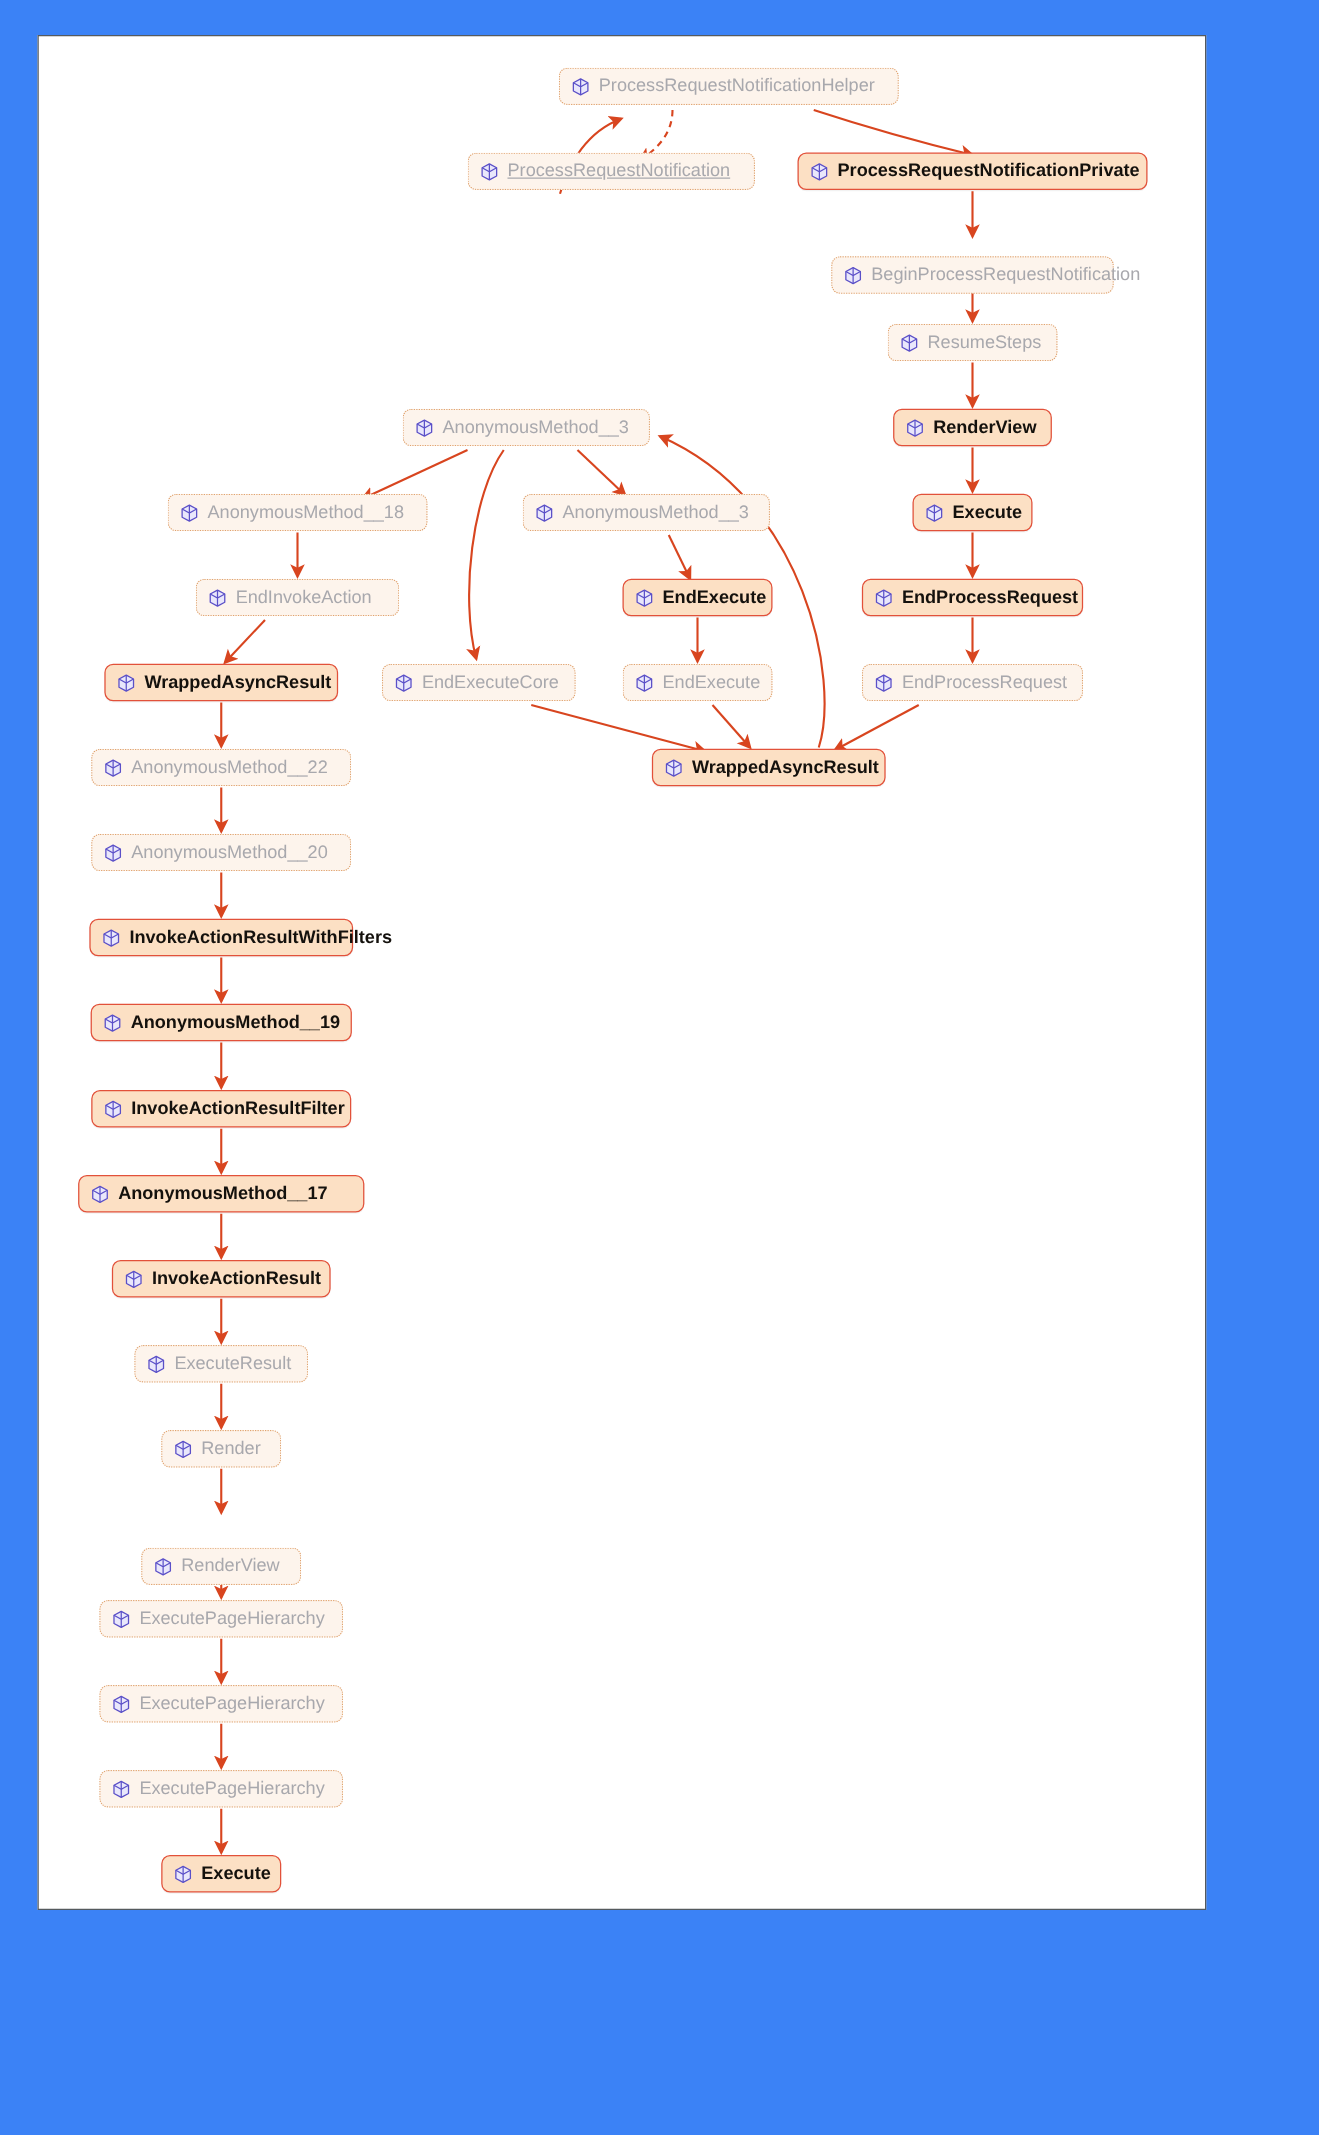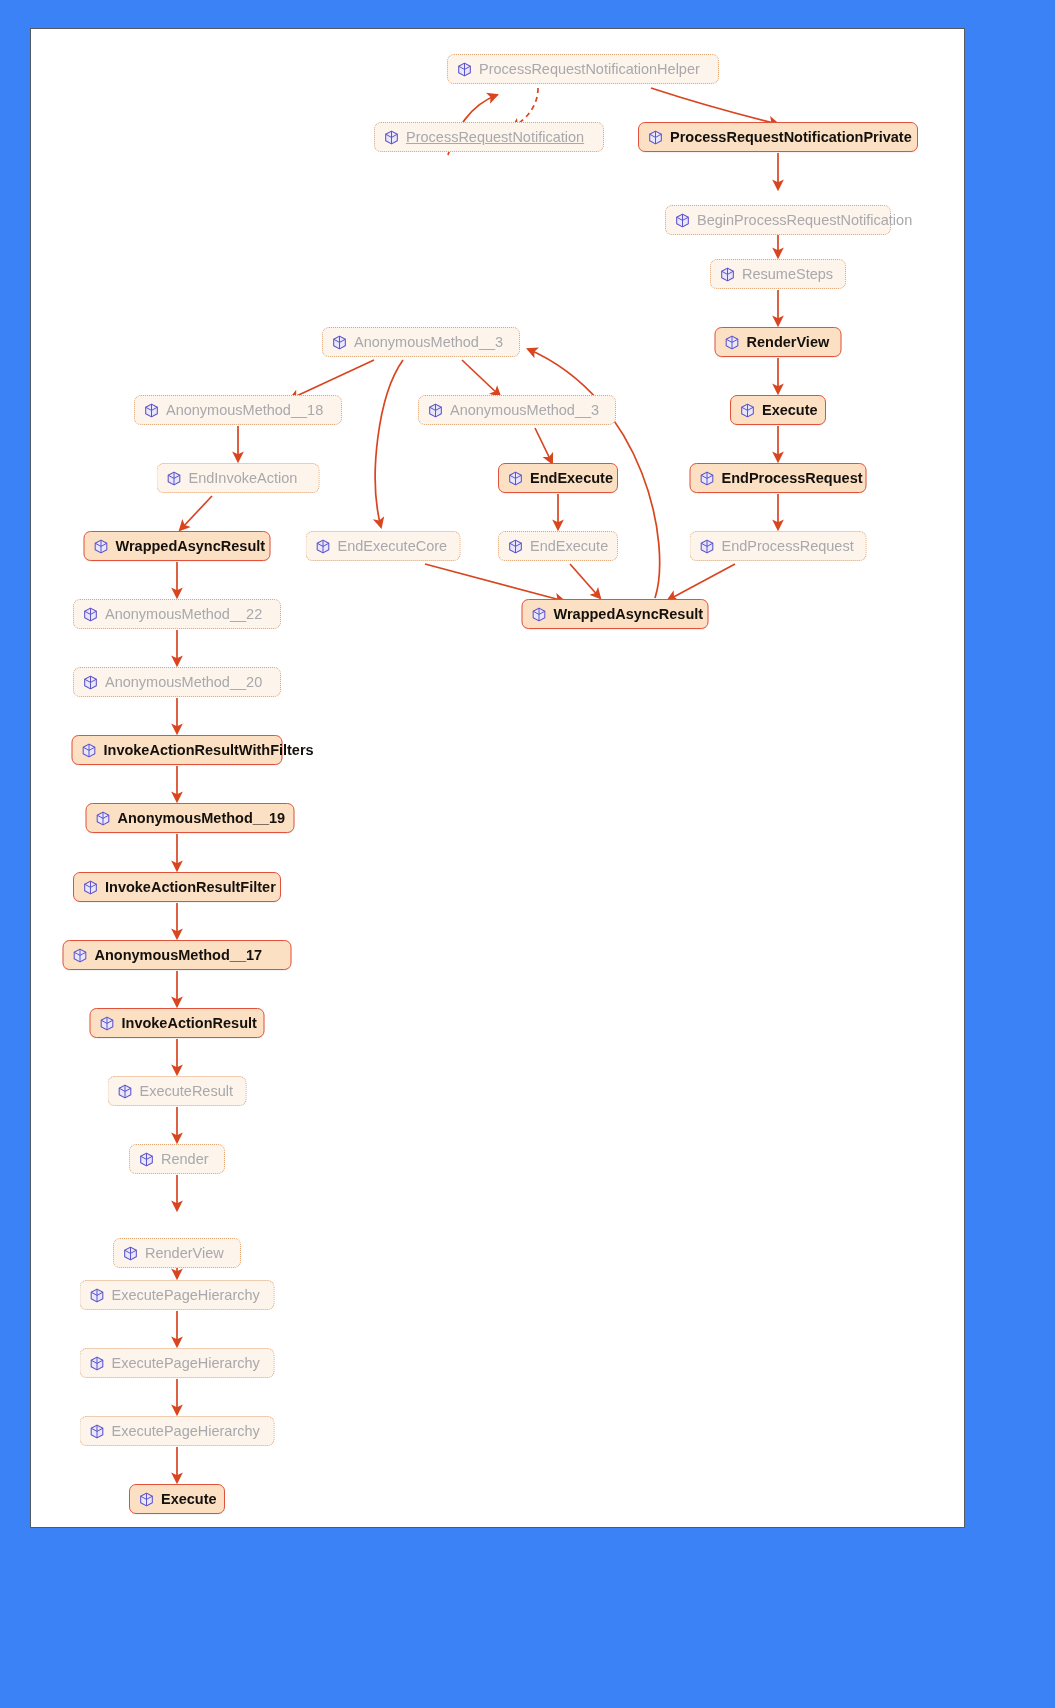--- a/index.html
+++ b/index.html
@@ -267,21 +267,21 @@
       <div class="node solid" style="left: 177px; top: 735px; width: 211px;">
         <span>
           <svg class="ico" viewBox="0 0 16 16" aria-hidden="true">
             <path d="M8 1.2 14.2 4.5 14.2 11.5 8 14.8 1.8 11.5 1.8 4.5Z" fill="#e9e7fb" stroke="#5b50c8" stroke-width="1.1" stroke-linejoin="round"></path>
             <path d="M1.8 4.5 8 7.9 14.2 4.5 M8 7.9 8 14.8" fill="none" stroke="#5b50c8" stroke-width="1.05"></path>
             <path d="M8 1.2 8 7.9" fill="none" stroke="#5b50c8" stroke-width="1.05"></path>
           </svg>
         </span>
         <span class="lbl">InvokeActionResultWithFilters</span>
       </div>
-      <div class="node solid" style="left: 190px; top: 803px; width: 209px;">
+      <div class="node solid" style="left: 177px; top: 803px; width: 209px;">
         <span>
           <svg class="ico" viewBox="0 0 16 16" aria-hidden="true">
             <path d="M8 1.2 14.2 4.5 14.2 11.5 8 14.8 1.8 11.5 1.8 4.5Z" fill="#e9e7fb" stroke="#5b50c8" stroke-width="1.1" stroke-linejoin="round"></path>
             <path d="M1.8 4.5 8 7.9 14.2 4.5 M8 7.9 8 14.8" fill="none" stroke="#5b50c8" stroke-width="1.05"></path>
             <path d="M8 1.2 8 7.9" fill="none" stroke="#5b50c8" stroke-width="1.05"></path>
           </svg>
         </span>
         <span class="lbl">AnonymousMethod__19</span>
       </div>
       <div class="node solid" style="left: 177px; top: 872px; width: 208px; align-items: center;">

